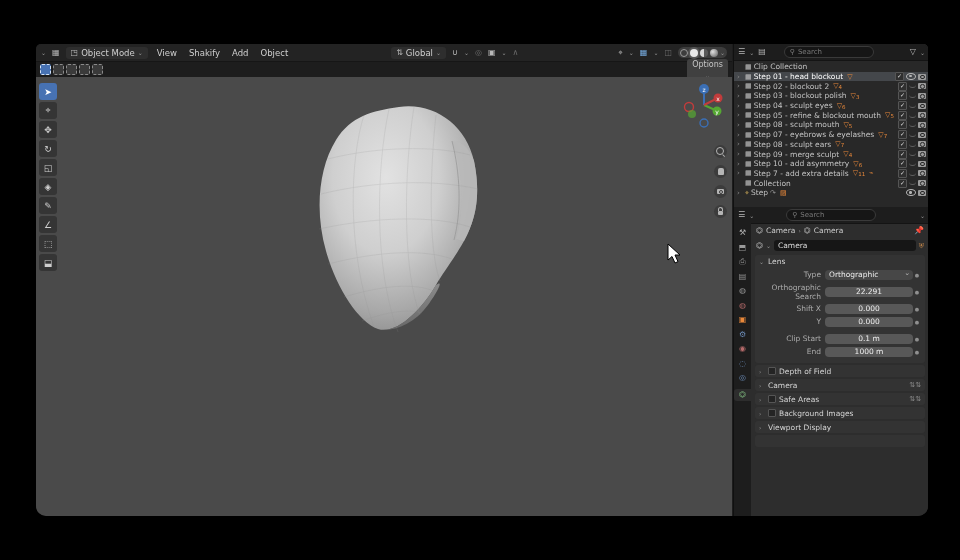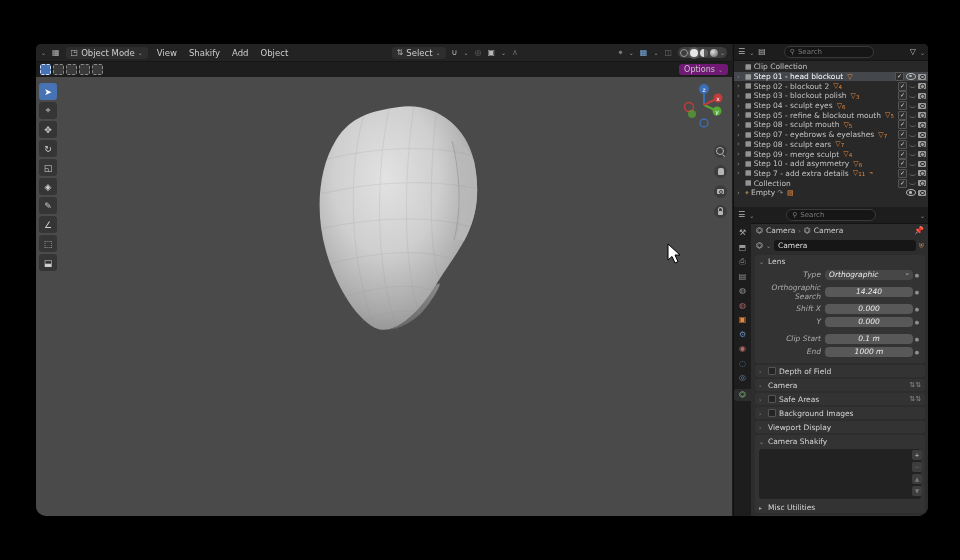--- a/index.html
+++ b/index.html
@@ -19,22 +19,22 @@
   .pill{background:#3d3d3d;border-radius:6px;padding:0 2px;display:flex;gap:2px;align-items:center;height:11px;}
   .sphere{width:8px;height:8px;border-radius:50%;background:#9a9a9a;}
   .sphere.wire{background:transparent;border:1px solid #9a9a9a;width:6px;height:6px;}
   .sphere.active{background:#e8e8e8;box-shadow:0 0 0 2px #565656;}
   .sphere.half{background:linear-gradient(90deg,#d8d8d8 50%,#5a5a5a 50%);}
   .sphere.rend{background:radial-gradient(circle at 35% 35%,#e0e0e0,#5a5a5a);}
   .vp-tools{height:15px;background:#1d1d1d;display:flex;align-items:center;padding:0 4px;gap:2px;
     border-bottom:1px solid #151515;}
   .selmode{width:9px;height:9px;border-radius:2px;background:#3a3a3a;border:1px dashed #8a8a8a;}
   .selmode.active{background:#4772b3;border-color:#cfe0f5;}
-  .options{margin-left:auto;background:#701a75;border-radius:3px;color:#c5c5c5;font-size:8px;
-    padding:1px 5px;display:flex;gap:3px;align-items:center;}
+  .options{margin-left:auto;background:#404040;border-radius:3px;color:#c5c5c5;font-size:8px;
+    padding:1px 5px;display:flex;gap:3px;align-items:center;flex-direction:column;}
   .vp-canvas{position:absolute;left:0;top:33px;width:696px;height:439px;background:#4a4a4a;}
   
   .toolcol{position:absolute;left:3px;top:6px;display:flex;flex-direction:column;gap:2px;}
   .tool{width:18px;height:17px;background:#353535;border-radius:3px;color:#cfcfcf;font-size:9px;
     display:flex;align-items:center;justify-content:center;}
   .tool.active{background:#4772b3;color:#fff;}
   
   .sideicons{position:absolute;right:5px;top:68px;display:flex;flex-direction:column;gap:7px;align-items:center;}
   .sicon{width:13px;height:13px;border-radius:50%;background:#3c3c3c;position:relative;}
   .mag{width:6px;height:6px;border:1.4px solid #b5b5b5;border-radius:50%;position:absolute;left:2px;top:2px;}
@@ -79,21 +79,21 @@
   .crumbs{height:15px;display:flex;align-items:center;gap:3px;padding:0 5px;color:#c9c9c9;}
   .dblock{height:15px;display:flex;align-items:center;gap:3px;padding:0 5px;}
   .dbfield{flex:1;background:#161616;border-radius:3px;height:11px;display:flex;align-items:center;
     gap:3px;padding:0 4px;color:#ddd;}
   .shield{color:#c98a4b;font-size:7px;}
   .panel{background:#333;border-radius:3px;margin:2px 4px 0 4px;}
   .phead{height:12px;display:flex;align-items:center;gap:3px;padding:0 4px;color:#d5d5d5;}
   .parrow{font-size:6px;color:#9a9a9a;width:6px;}
   .pchk{width:6px;height:6px;background:#242424;border:1px solid #555;border-radius:1px;}
   .sliders{margin-left:auto;color:#8a8a8a;font-size:7px;}
-  .pbody{padding:2px 4px 4px 4px;font-style:italic;}
+  .pbody{padding:2px 4px 4px 4px;}
   .prow{display:flex;align-items:center;height:11px;margin-bottom:2px;}
   .plabel{width:62px;text-align:right;padding-right:4px;color:#acacac;flex:0 0 auto;}
   .pfield{flex:1;background:#585858;border-radius:4px;height:10px;color:#efefef;display:flex;
     align-items:center;justify-content:center;font-size:7.5px;}
   .pfield.drop{background:#474747;justify-content:flex-start;padding:0 4px;position:relative;}
   .pfield.drop:after{content:"⌄";position:absolute;right:3px;top:-1px;color:#bbb;font-size:7px;}
   .adot{width:8px;text-align:center;color:#8f8f8f;font-size:5px;flex:0 0 auto;}
   .listbox{margin:2px 4px;height:50px;background:#222;border-radius:3px;position:relative;}
   .listbtns{position:absolute;right:-1px;top:1px;display:flex;flex-direction:column;gap:2px;}
   .lbtn{width:10px;height:10px;background:#3d3d3d;border-radius:2px;color:#ccc;font-size:6px;
@@ -114,21 +114,21 @@
         <span>Object Mode</span>
         <span class="chev">⌄</span>
       </span>
       <span class="mi">View</span>
       <span class="mi">Shakify</span>
       <span class="mi">Add</span>
       <span class="mi">Object</span>
       <span style="flex:1"></span>
       <span class="btn">
         <span class="ico">⇅</span>
-        <span>Select</span>
+        <span>Global</span>
         <span class="chev">⌄</span>
       </span>
       <span class="ico">∪</span>
       <span class="chev">⌄</span>
       <span class="ico dim">◎</span>
       <span class="ico">▣</span>
       <span class="chev">⌄</span>
       <span class="ico dim">∧</span>
       <span style="flex:1"></span>
       <span class="ico">⌖</span>
@@ -380,21 +380,21 @@
           <span class="cic">▦</span>
           <span>Collection</span>
           <span class="sp"></span>
           <span class="chk">✓</span>
           <span class="eyec"></span>
           <span class="ccam"></span>
         </div>
         <div class="orow">
           <span class="tw">›</span>
           <span class="cic" style="color:#d8b25a">⌖</span>
-          <span>Empty</span>
+          <span>Step</span>
           <span class="cic" style="color:#9a9a9a">↷</span>
           <span class="tri">▨</span>
           <span class="sp"></span>
           <span class="eyeo"></span>
           <span class="ccam"></span>
         </div>
       </div>
     </div>
 
     <div class="props">
@@ -453,21 +453,21 @@
               <span class="plabel">Type</span>
               <span class="pfield drop">
                 <span>Orthographic</span>
               </span>
               <span class="adot">●</span>
             </div>
             <div class="gap"></div>
             <div class="prow">
               <span class="plabel">Orthographic Search</span>
               <span class="pfield">
-                <span>14.240</span>
+                <span>22.291</span>
               </span>
               <span class="adot">●</span>
             </div>
             <div class="gap"></div>
             <div class="prow">
               <span class="plabel">Shift X</span>
               <span class="pfield">
                 <span>0.000</span>
               </span>
               <span class="adot">●</span>
@@ -527,36 +527,18 @@
             </div>
         </div>
         <div class="panel">
           <div class="phead">
               <span class="parrow">›</span>
             <span>Viewport Display</span>
             </div>
         </div>
         <div class="panel">
           <div class="phead">
-              <span class="parrow">⌄</span>
-            <span>Camera Shakify</span>
-            </div>
-          <div class="listbox">
-            <div class="listbtns">
-              <span class="lbtn">+</span>
-              <span class="lbtn" style="color:#777">−</span>
-              <span class="lbtn" style="color:#777">▲</span>
-              <span class="lbtn" style="color:#777">▼</span>
-            </div>
-          </div>
-          <div class="phead">
-            <span class="parrow">▸</span>
-            <span>Misc Utilities</span>
-          </div>
-        </div>
-        <div class="panel">
-          <div class="phead">
             </div>
         </div>
       </div>
     </div>
   </div>
 </div>
 
 </body></html>

